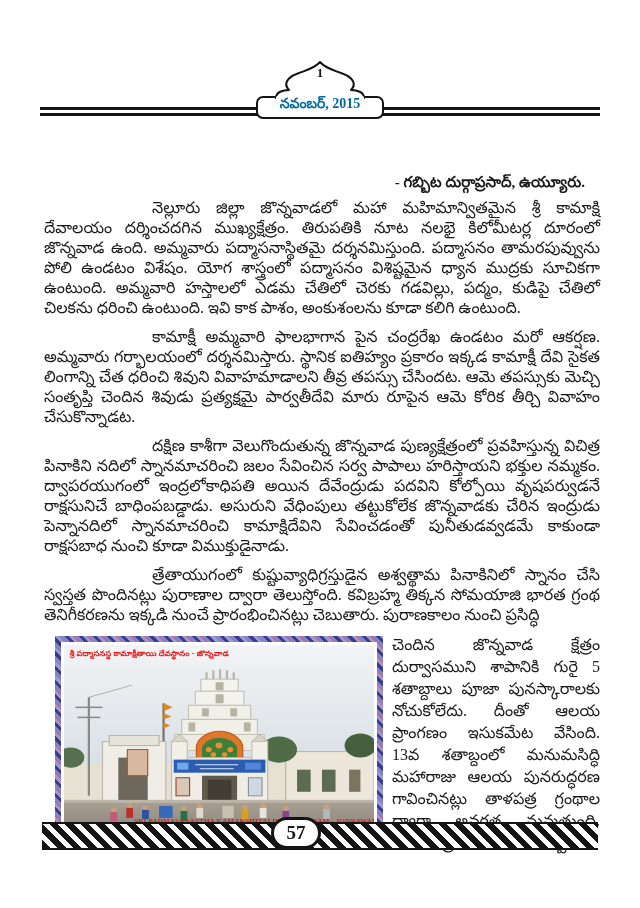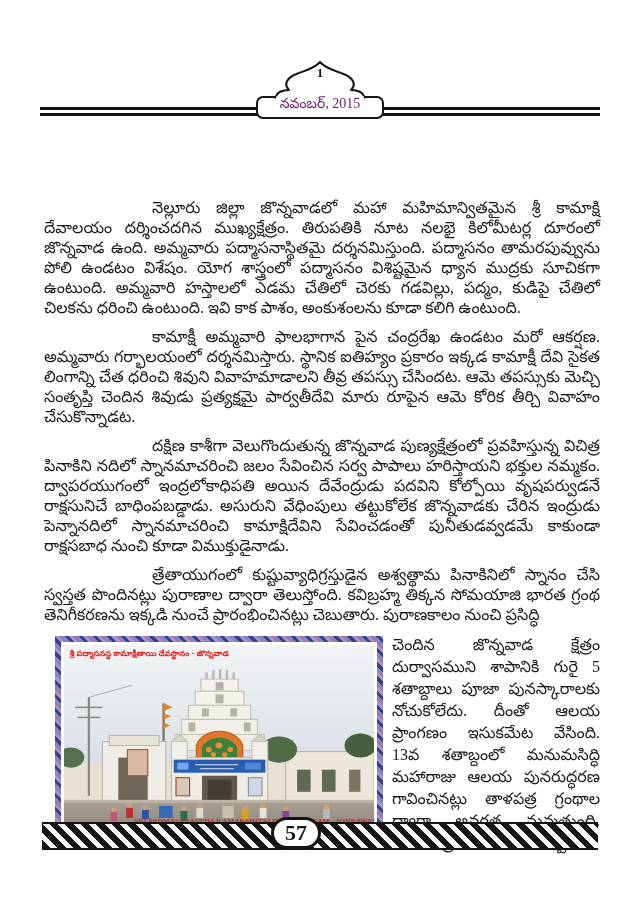--- a/index.html
+++ b/index.html
@@ -9,21 +9,21 @@
   }
   
   .rule{position:absolute;left:40px;width:560px;height:0;border-top:3px solid #141414;}
   .rule.r1{top:107px;}
   .rule.r2{top:113px;}
   .dome{position:absolute;top:60px;left:245px;width:150px;height:60px;z-index:2;}
   .dome svg{position:absolute;inset:0;}
   .dome-num{position:absolute;top:5px;left:0;width:100%;text-align:center;
     font-size:13px;font-weight:bold;color:#141414;}
   .dome-date{position:absolute;top:36px;left:0;width:100%;text-align:center;
-    font-size:14px;font-weight:normal;color:#701a75;}
+    font-size:14px;font-weight:bold;color:#0369a1;}
   .title{position:absolute;top:120px;left:40px;width:560px;margin:0;text-align:center;
     font-size:29px;line-height:46px;font-weight:bold;color:#e5318e;
     text-shadow:0.5px 0.5px 0 #b81f6e;}
   .byline{position:absolute;top:174px;left:40px;width:545px;text-align:right;
     font-size:15px;font-weight:bold;}
   
   .body{position:absolute;top:198px;left:44px;width:556px;
     font-size:16px;line-height:20px;text-align:justify;}
   .body p{margin:0 0 9px 0;text-indent:108px;}
   .wrap{margin-top:3px;}
@@ -35,40 +35,41 @@
     background:repeating-linear-gradient(45deg,#3c3c8e 0 3px,#9a9ad0 3px 6px,#b86a92 6px 7px,#8484c2 7px 10px);
   }
   .photo-inner{width:100%;height:100%;background:#ffffff;box-sizing:border-box;padding:3px;}
   .photo-inner svg{display:block;width:100%;height:100%;}
   
   .footer-bar{position:absolute;top:822px;left:42px;width:556px;height:24px;
     border-top:2px solid #141414;border-bottom:2px solid #141414;
     background:repeating-linear-gradient(45deg,#141414 0 6px,#ffffff 6px 11px);}
   .page-oval{position:absolute;top:817px;left:271px;width:50px;height:32px;
     background:#ffffff;border:3px solid #141414;border-radius:17px;box-sizing:border-box;
-    text-align:center;font-size:22px;font-weight:bold;line-height:26px;z-index:3;}
+    text-align:center;font-size:19px;font-weight:bold;line-height:26px;z-index:3;}
 </style>
 </head>
 <body>
 
 <div class="page">
 
   <div class="rule r1"></div>
   <div class="rule r2"></div>
 
   <div class="dome">
     <svg viewBox="0 0 150 60">
       <rect x="12" y="37" width="126" height="21" rx="6" fill="#ffffff" stroke="#141414" stroke-width="2"></rect>
       <path d="M75,2 C70,8 62,10 54,13 C42,17 38,24 44,30 C38,30 31,32 31,38 L119,38 C119,32 112,30 106,30 C112,24 108,17 96,13 C88,10 80,8 75,2 Z" fill="#ffffff" stroke="#141414" stroke-width="2" stroke-linejoin="round"></path>
       <path d="M31,38 L119,38" stroke="#ffffff" stroke-width="3"></path>
     </svg>
     <div class="dome-num">1</div>
     <div class="dome-date">నవంబర్, 2015</div>
   </div>
 
+  <div class="byline">- గబ్బిట దుర్గాప్రసాద్, ఉయ్యూరు.</div>
 
   <div class="body">
     <p>నెల్లూరు జిల్లా జొన్నవాడలో మహా మహిమాన్వితమైన శ్రీ కామాక్షి దేవాలయం దర్శించదగిన ముఖ్యక్షేత్రం. తిరుపతికి నూట నలభై కిలోమీటర్ల దూరంలో జొన్నవాడ ఉంది. అమ్మవారు పద్మాసనాస్థితమై దర్శనమిస్తుంది. పద్మాసనం తామరపువ్వును పోలి ఉండటం విశేషం. యోగ శాస్త్రంలో పద్మాసనం విశిష్టమైన ధ్యాన ముద్రకు సూచికగా ఉంటుంది. అమ్మవారి హస్తాలలో ఎడమ చేతిలో చెరకు గడవిల్లు, పద్మం, కుడిపై చేతిలో చిలకను ధరించి ఉంటుంది. ఇవి కాక పాశం, అంకుశంలను కూడా కలిగి ఉంటుంది.</p>
     <p>కామాక్షీ అమ్మవారి ఫాలభాగాన పైన చంద్రరేఖ ఉండటం మరో ఆకర్షణ. అమ్మవారు గర్భాలయంలో దర్శనమిస్తారు. స్థానిక ఐతిహ్యం ప్రకారం ఇక్కడ కామాక్షీ దేవి సైకత లింగాన్ని చేత ధరించి శివుని వివాహమాడాలని తీవ్ర తపస్సు చేసిందట. ఆమె తపస్సుకు మెచ్చి సంతృప్తి చెందిన శివుడు ప్రత్యక్షమై పార్వతీదేవి మారు రూపైన ఆమె కోరిక తీర్చి వివాహం చేసుకొన్నాడట.</p>
     <p>దక్షిణ కాశీగా వెలుగొందుతున్న జొన్నవాడ పుణ్యక్షేత్రంలో ప్రవహిస్తున్న విచిత్ర పినాకిని నదిలో స్నానమాచరించి జలం సేవించిన సర్వ పాపాలు హరిస్తాయని భక్తుల నమ్మకం. ద్వాపరయుగంలో ఇంద్రలోకాధిపతి అయిన దేవేంద్రుడు పదవిని కోల్పోయి వృషపర్వుడనే రాక్షసునిచే బాధింపబడ్డాడు. అసురుని వేధింపులు తట్టుకోలేక జొన్నవాడకు చేరిన ఇంద్రుడు పెన్నానదిలో స్నానమాచరించి కామాక్షిదేవిని సేవించడంతో పునీతుడవ్వడమే కాకుండా రాక్షసబాధ నుంచి కూడా విముక్తుడైనాడు.</p>
     <p>త్రేతాయుగంలో కుష్టువ్యాధిగ్రస్తుడైన అశ్వత్థామ పినాకినిలో స్నానం చేసి స్వస్తత పొందినట్లు పురాణాల ద్వారా తెలుస్తోంది. కవిబ్రహ్మ తిక్కన సోమయాజి భారత గ్రంథ తెనిగీకరణను ఇక్కడి నుంచే ప్రారంభించినట్లు చెబుతారు. పురాణకాలం నుంచి ప్రసిద్ధి</p>
 
     <div class="wrap">
 
       <div class="photo-frame">

